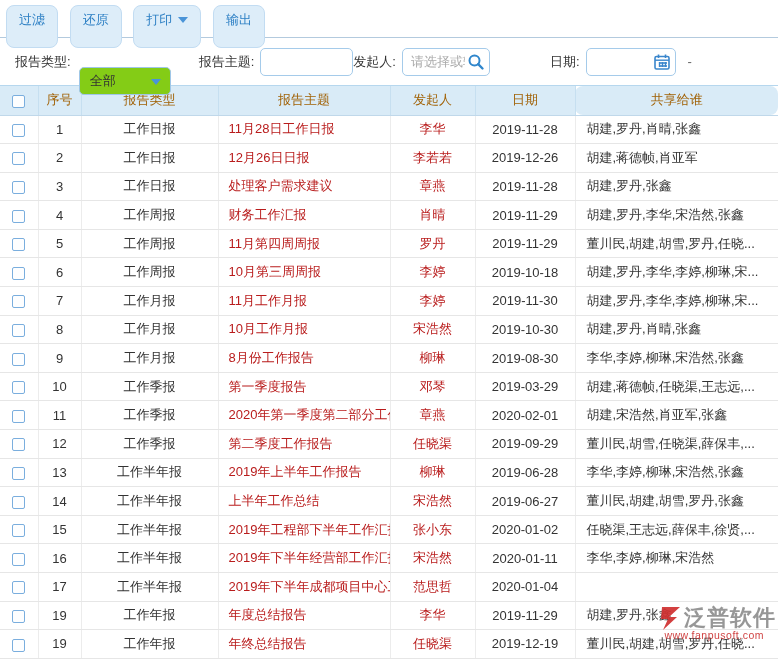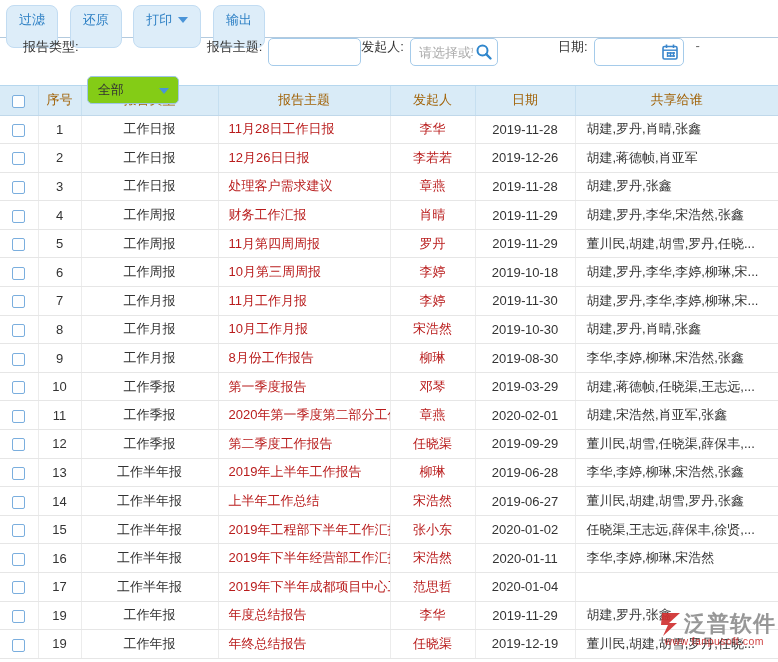--- a/index.html
+++ b/index.html
@@ -10,53 +10,53 @@
   
   .toolbar { height:38px; padding:5px 0 0 6px; border-bottom:1px solid #b3cade; background:#fff; }
   .tbtn { display:inline-block; margin-left:8px; padding:5px 12px 18px 12px;
     background:#ddedf9; border:1px solid #c2dcf2; border-radius:8px;
     color:#2c7fc4; font-size:13px; cursor:pointer; vertical-align:top; }
   .tbtn:first-child { margin-left:0; }
   .caret-down { display:inline-block; width:0; height:0; margin-left:6px; margin-bottom:1px;
     border-left:5px solid transparent; border-right:5px solid transparent; border-top:6px solid #4a94d8; }
 
   
-  .filterbar { height:48px; display:flex; align-items:flex-start; padding-left:23px;
+  .filterbar { height:48px; display:flex; align-items:center; padding-left:15px;
     border-bottom:1px solid #b6d7ee; background:#fff; color:#333; }
   .flabel { white-space:nowrap; }
   .fselect { position:relative; width:92px; height:28px; margin-left:8px; border:1px solid #9fc6e8;
     border-radius:5px; background:#84cc16; line-height:26px; padding-left:10px; cursor:pointer;margin-top:38px; }
   .fselect .caret-down { position:absolute; right:9px; top:11px; }
   .finput { height:28px; border:1px solid #a5cbea; border-radius:5px; background:#fff;
     font-family:inherit; font-size:13px; color:#333; padding:0 8px; outline:none; }
   .finput::placeholder { color:#aaa; }
   .iconbox { position:relative; display:inline-block; margin-left:6px; }
   .iconbox .finput { width:100%; }
   .icon-right { position:absolute; right:5px; top:5px; width:18px; height:18px; cursor:pointer; }
   .ml28 { margin-left:28px; } .ml45 { } .ml60 { margin-left:60px; }
   .w93 { width:93px; } .w88 { width:88px; } .w90 { width:90px; }
   .dash { margin-left:12px; color:#666; }
 
   
   table { border-collapse:collapse; table-layout:fixed; width:778px; }
   th, td { font-weight:normal; overflow:hidden; white-space:nowrap; }
   thead th { height:29px; background:#d9ebf7; color:#a16207; border-right:1px solid #c6dff0;
     border-bottom:1px solid #c0d8ea; text-align:center; }
-  thead th:last-child { border-right:none; }
+  thead th:last-child { border-right:none;border-radius:8px; }
   tbody td { height:28.6px; border-right:1px solid #ececec; border-bottom:1px solid #e6e6e6;
     text-align:center; color:#333; background:#fff; }
   tbody td:last-child { border-right:none; }
   td.c-subject { text-align:left; padding-left:10px; }
   td.c-shared { text-align:left; padding-left:11px; }
   a.cell-link { color:#b91c1c; text-decoration:none; cursor:pointer; }
   .cb { display:inline-block; width:13px; height:13px; border:1px solid #7aaede; border-radius:2px;
     background:#fdfeff; vertical-align:middle; cursor:pointer; }
 
   
-  .watermark { position:absolute; right:2px; bottom:15px; width:132px; text-align:right;
+  .watermark { position:absolute; right:2px; bottom:21px; width:132px; text-align:right;
     pointer-events:none; opacity:0.92; z-index:5; }
   .wm-row { display:flex; align-items:center; justify-content:flex-end; }
   .wm-name { font-size:22px; font-weight:bold; color:#8f8f8f; letter-spacing:1px; line-height:22px; }
   .wm-url { font-size:10.5px; color:#cc3333; letter-spacing:0.5px; margin-top:-2px; margin-right:12px; }
   .wm-logo { width:24px; height:26px; margin-right:1px; flex:none; }
 </style>
 </head>
 <body>
 
 <div class="app">

